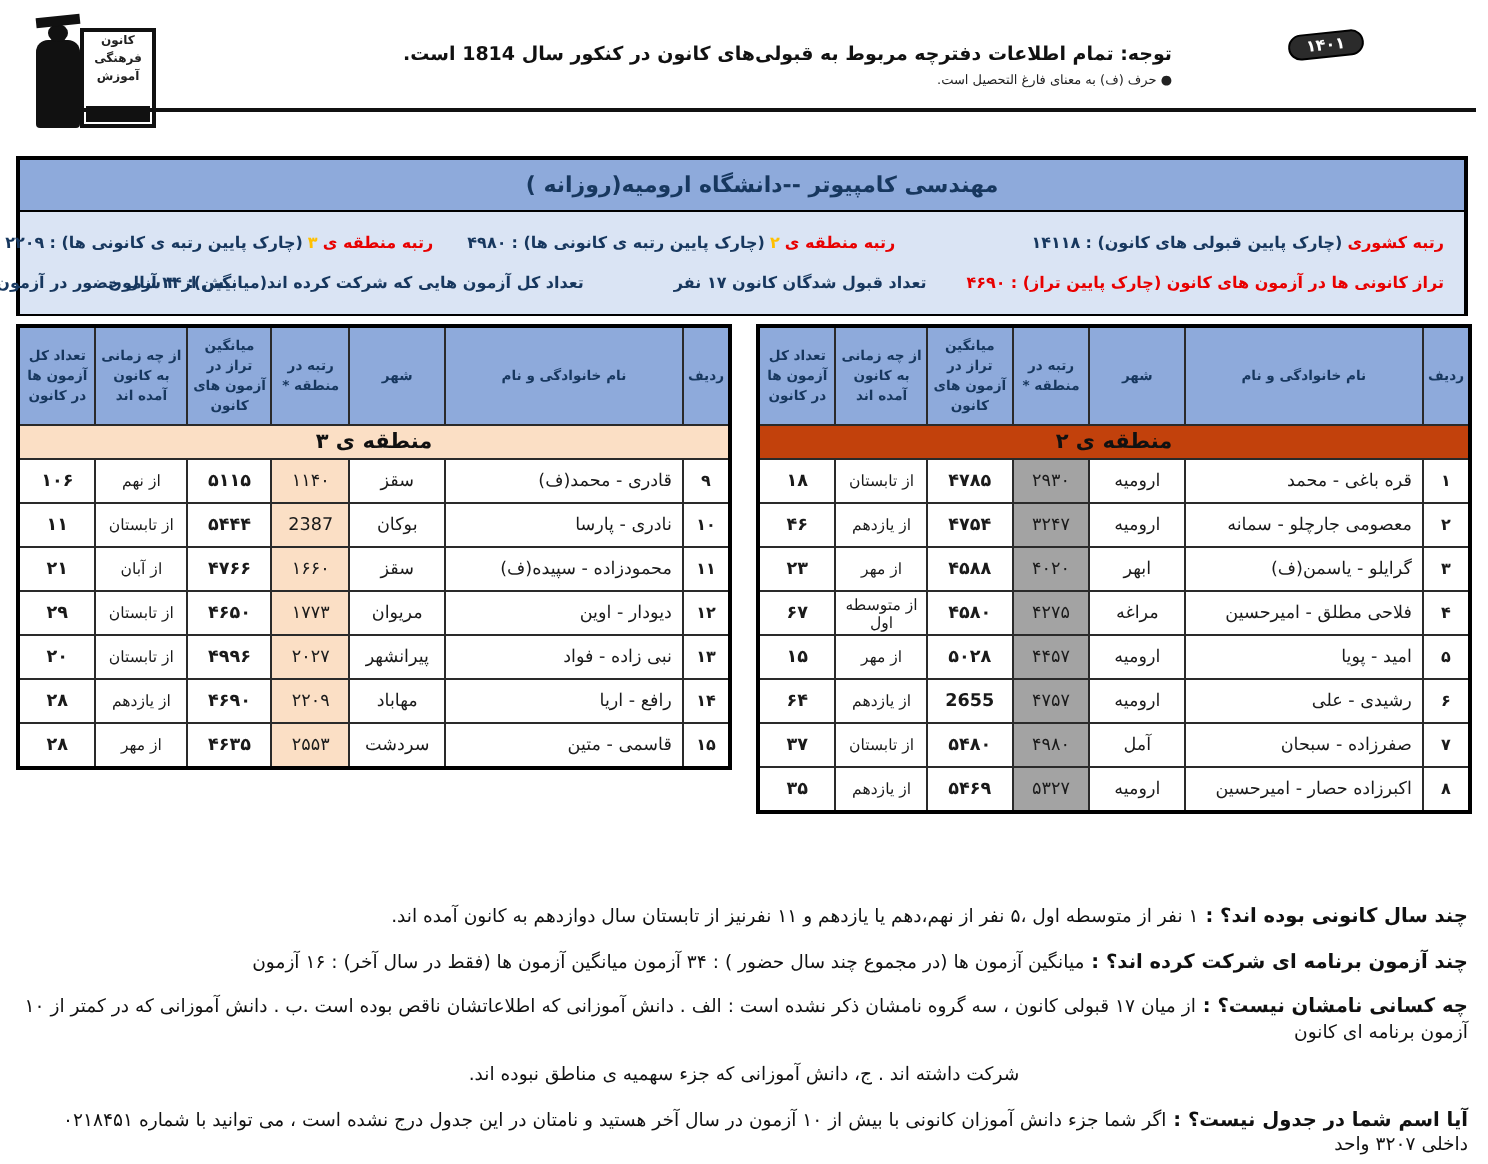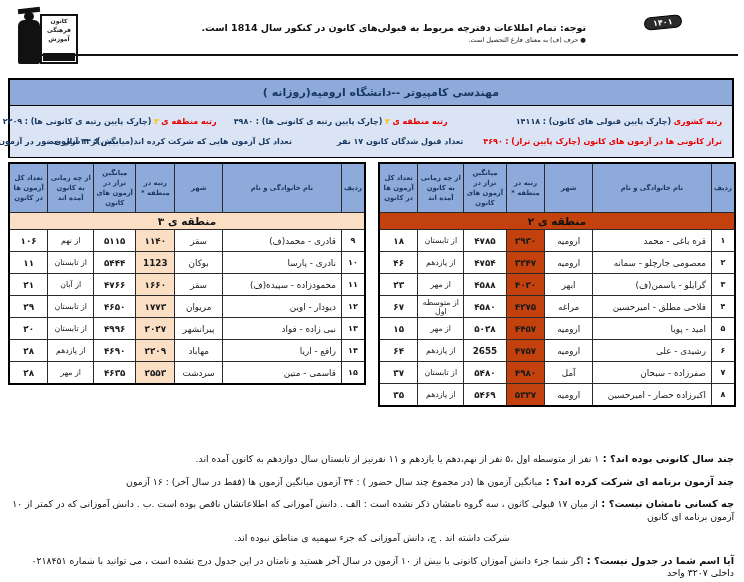--- a/index.html
+++ b/index.html
@@ -44,24 +44,24 @@
   .tbl, .tbl th, .tbl td{border:1px solid #2a2a2a;}
   .tbl{border:2px solid #000;}
   .tbl th{background:#8EAADB;color:#17375E;font-size:6.8px;font-weight:bold;height:46px;
           padding:1px 2px;line-height:1.5;text-align:center;}
   .tbl td{font-size:8.8px;color:#1a1a1a;height:21px;text-align:center;padding:0 2px;}
   .tbl .band td{height:16px;font-size:10.5px;font-weight:bold;color:#111;}
   .tbl-r2 .band td{background:#c2410c;}
   .tbl-r3 .band td{background:#FBDFC5;}
   .tbl td.col-name{text-align:right;padding-right:5px;}
   .tbl td.col-num{font-weight:bold;font-size:8px;}
-  .tbl td.col-rank{font-weight:bold;}
+  .tbl td.col-rank{font-weight:normal;}
   .tbl td.col-taraz, .tbl td.col-total{font-weight:bold;}
   .tbl td.col-since{font-size:7.8px;}
-  .tbl-r2 td.col-rank{background:#c2410c;}
+  .tbl-r2 td.col-rank{background:#a3a3a3;}
   .tbl-r3 td.col-rank{background:#FBDFC5;}
   .col-num{width:5.5%;} .col-name{width:34%;} .col-city{width:13.5%;} .col-rank{width:11%;}
   .col-taraz{width:12%;} .col-since{width:13%;} .col-total{width:11%;}
   
   .notes{position:absolute;right:10px;left:10px;top:452px;direction:rtl;text-align:right;}
   .note{font-size:9.3px;color:#111;margin-bottom:9px;line-height:1.35;}
   .note .lead{font-weight:bold;font-size:9.8px;}
   .note[data-idx="3"]{text-align:center;}
 </style>
 </head>
@@ -247,21 +247,21 @@
           <td class="col-city">سقز</td>
           <td class="col-rank">۱۱۴۰</td>
           <td class="col-taraz">۵۱۱۵</td>
           <td class="col-since">از نهم</td>
           <td class="col-total">۱۰۶</td>
         </tr>
         <tr>
           <td class="col-num">۱۰</td>
           <td class="col-name">نادری - پارسا</td>
           <td class="col-city">بوکان</td>
-          <td class="col-rank">1123</td>
+          <td class="col-rank">2387</td>
           <td class="col-taraz">۵۴۴۴</td>
           <td class="col-since">از تابستان</td>
           <td class="col-total">۱۱</td>
         </tr>
         <tr>
           <td class="col-num">۱۱</td>
           <td class="col-name">محمودزاده - سپیده(ف)</td>
           <td class="col-city">سقز</td>
           <td class="col-rank">۱۶۶۰</td>
           <td class="col-taraz">۴۷۶۶</td>

